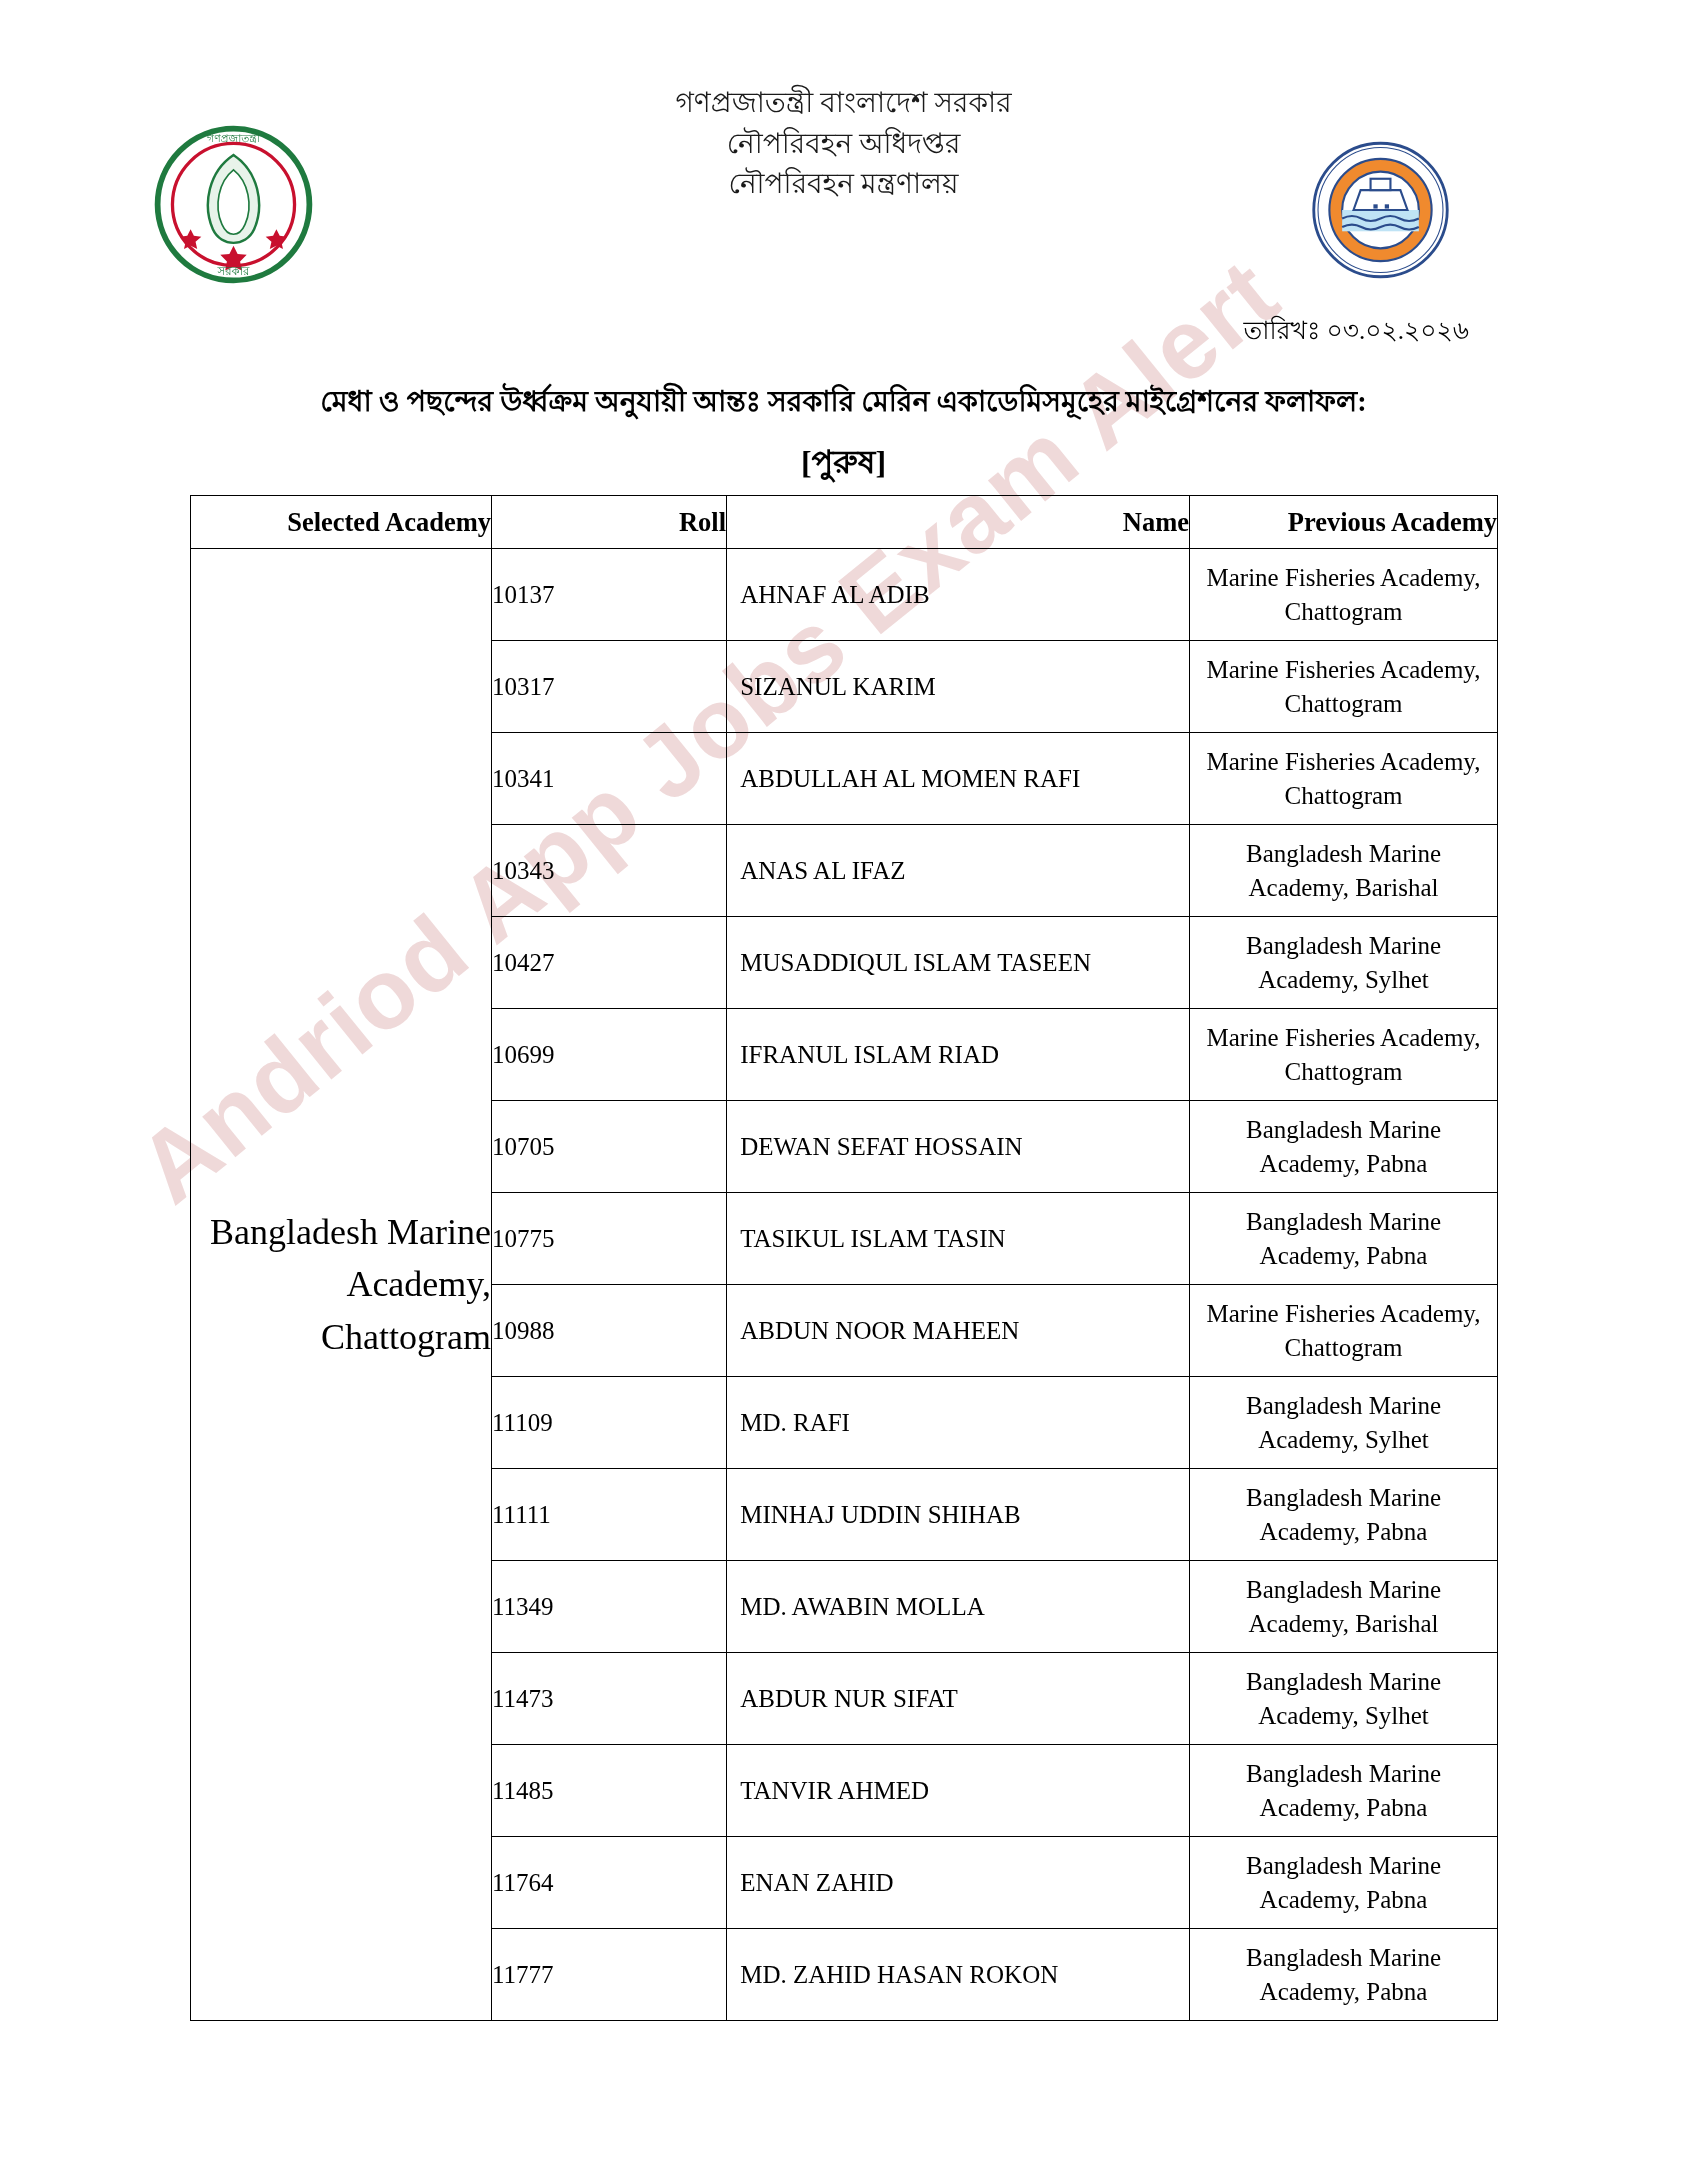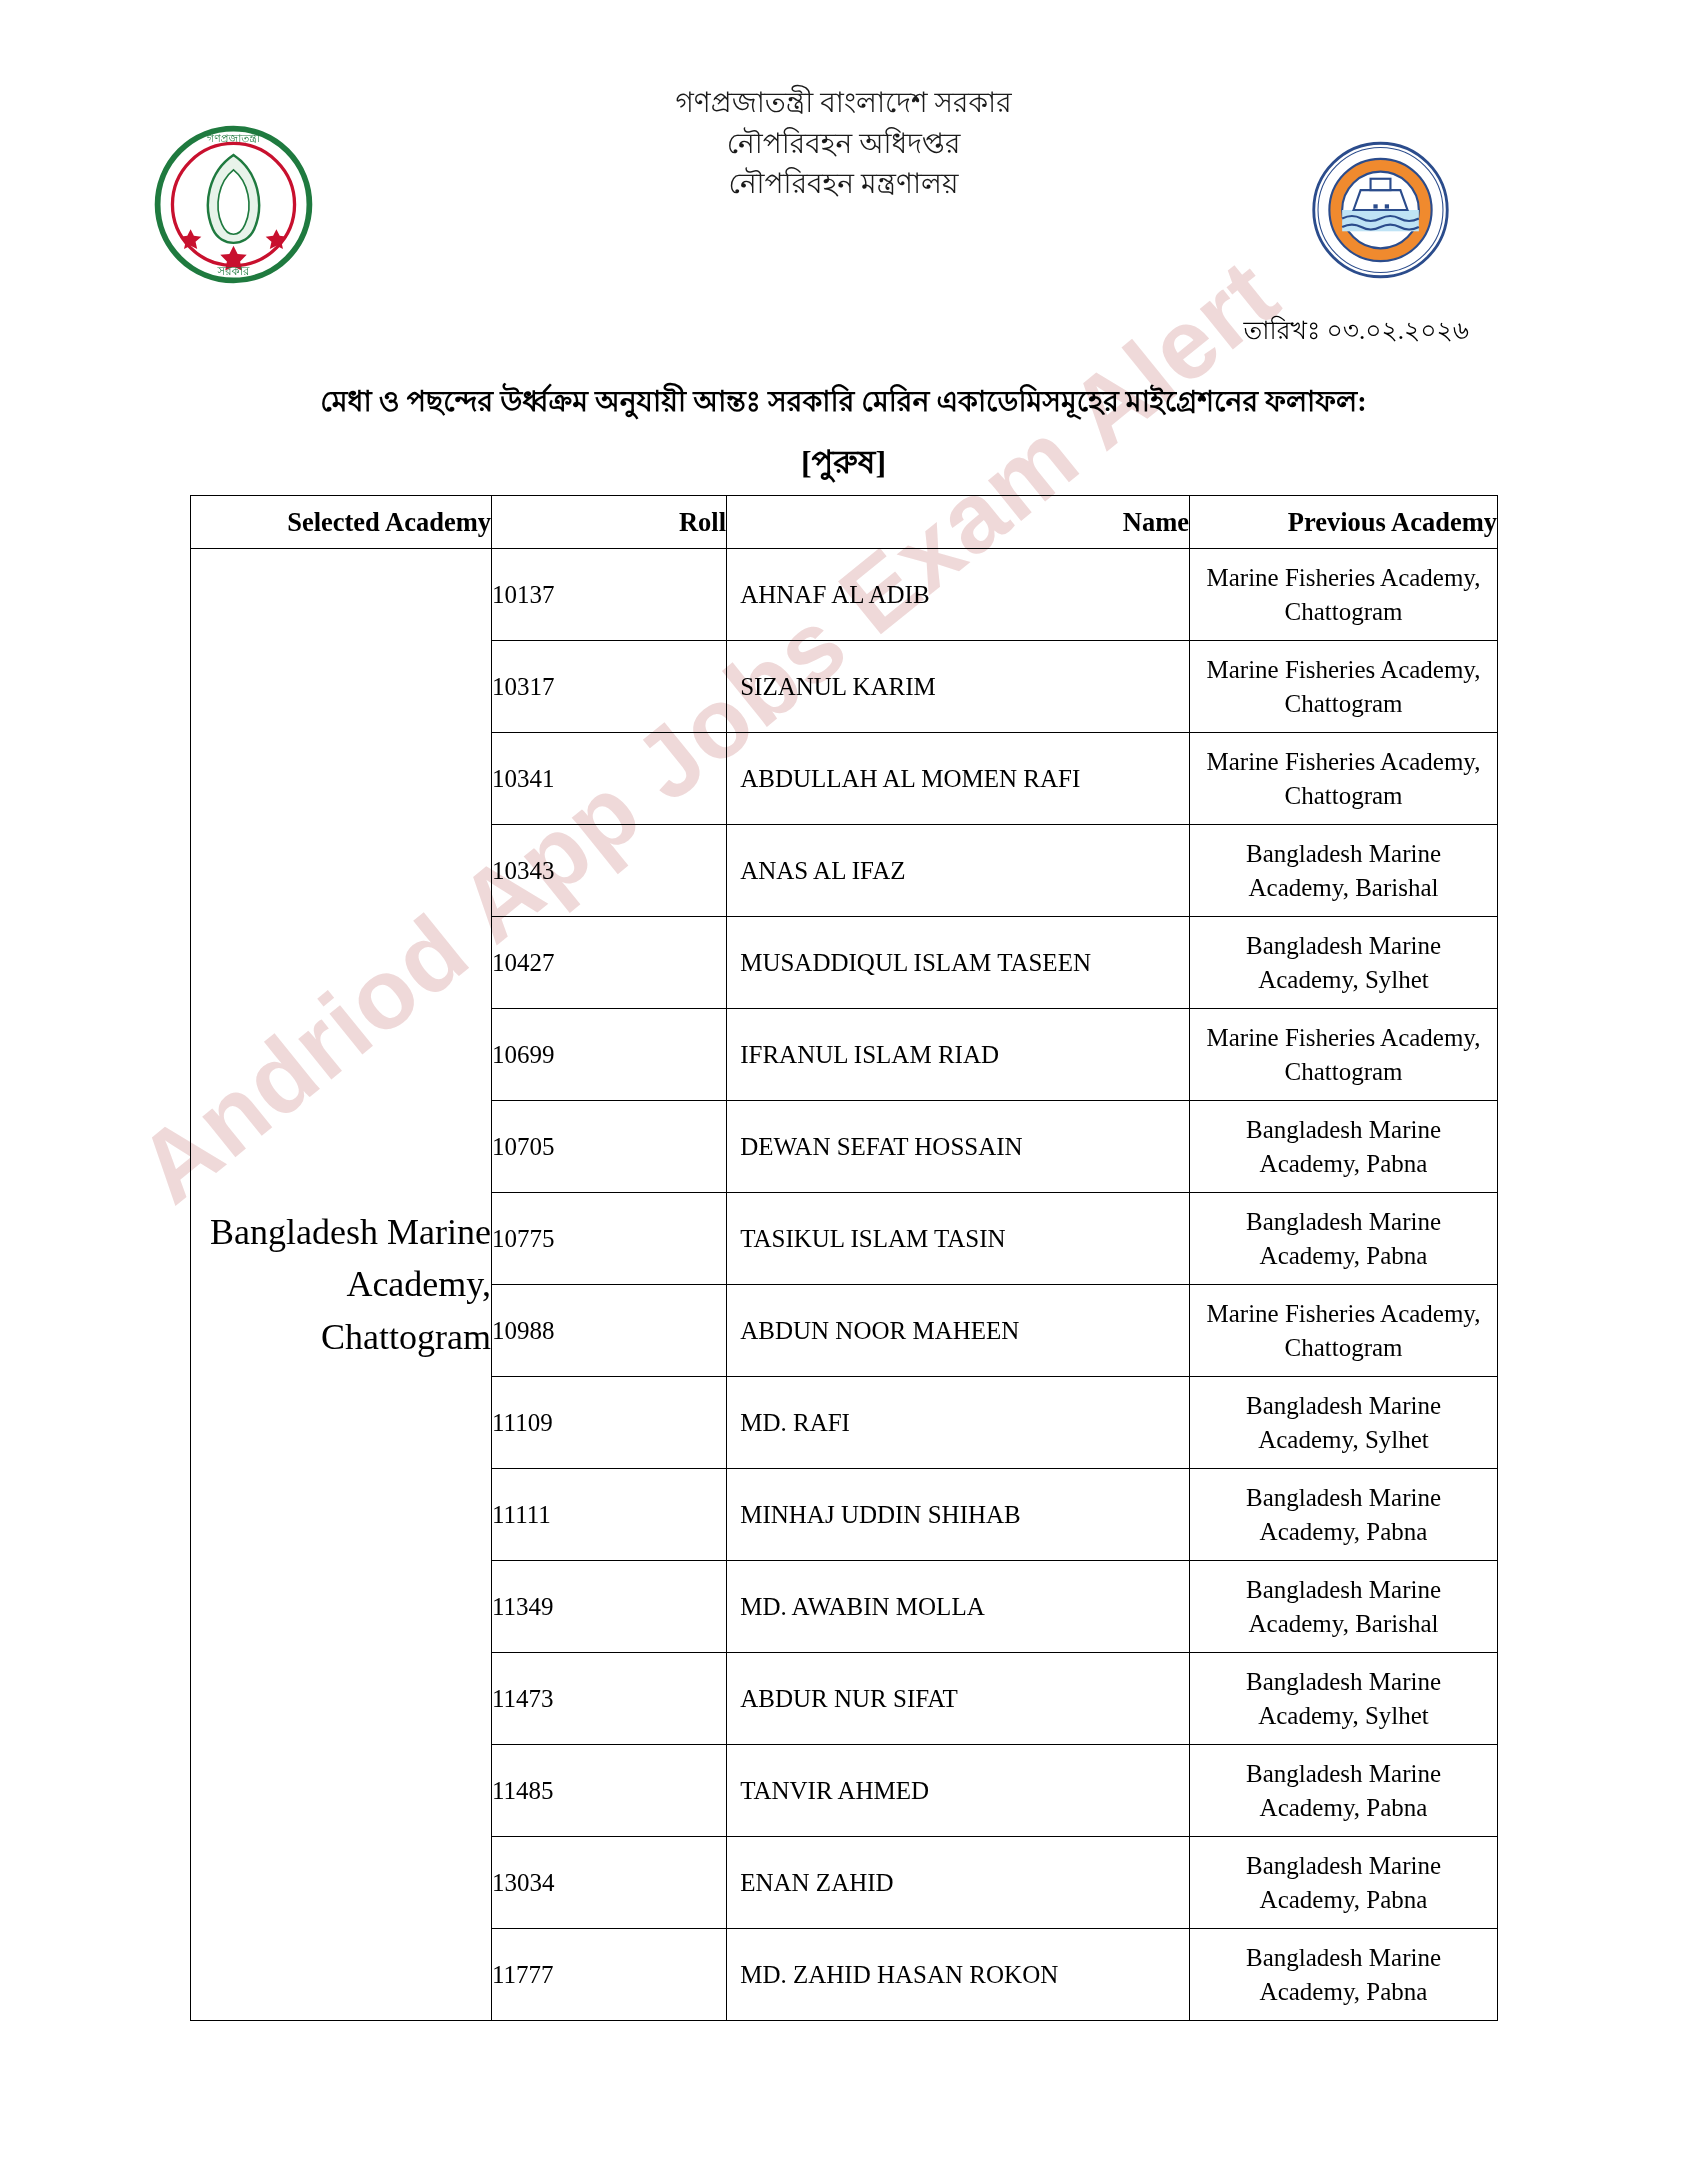--- a/index.html
+++ b/index.html
@@ -292,21 +292,21 @@
             <td class="roll-cell">11473</td>
             <td class="name-cell">ABDUR NUR SIFAT</td>
             <td class="prev-cell">Bangladesh Marine Academy, Sylhet</td>
           </tr>
           <tr>
             <td class="roll-cell">11485</td>
             <td class="name-cell">TANVIR AHMED</td>
             <td class="prev-cell">Bangladesh Marine Academy, Pabna</td>
           </tr>
           <tr>
-            <td class="roll-cell">13034</td>
+            <td class="roll-cell">11764</td>
             <td class="name-cell">ENAN ZAHID</td>
             <td class="prev-cell">Bangladesh Marine Academy, Pabna</td>
           </tr>
           <tr>
             <td class="roll-cell">11777</td>
             <td class="name-cell">MD. ZAHID HASAN ROKON</td>
             <td class="prev-cell">Bangladesh Marine Academy, Pabna</td>
           </tr>
         </tbody>
     </table>

